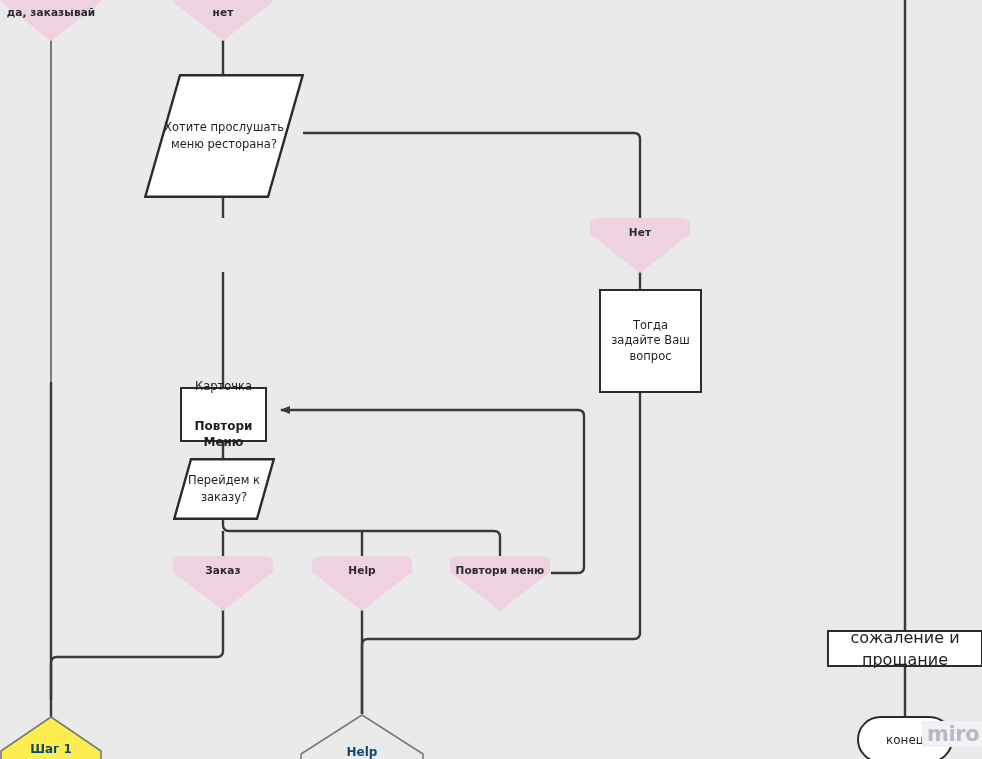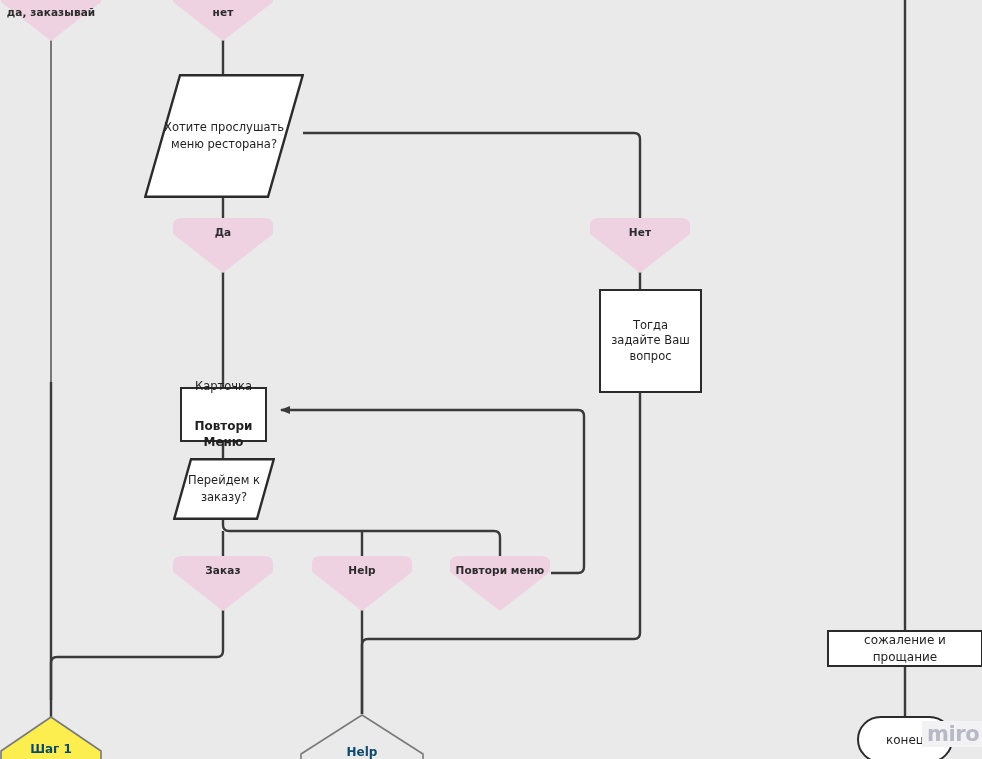--- a/index.html
+++ b/index.html
@@ -190,26 +190,20 @@
 
   <div class="para-wrap" style="left:144px; top:74px; width:160px; height:124px;">
     <svg class="para-shape" viewBox="0 0 160 124" preserveAspectRatio="none">
       <path d="M36,1.2 L158.8,1.2 L124,122.8 L1.2,122.8 Z" fill="#ffffff" stroke="#2b2b2b" stroke-width="2.4" stroke-linejoin="miter"></path>
     </svg>
     <div class="para-text">
       <span>Хотите прослушать меню ресторана?</span>
     </div>
   </div>
 
-  <div class="tag" style="left:173px; top:218px; width:100px; height:55px;">
-    <svg class="tag-shape" viewBox="0 0 100 55" preserveAspectRatio="none">
-      <path d="M8,0 H92 Q100,0 100,8 V16 L50,55 L0,16 V8 Q0,0 8,0 Z" fill="#efd2e2"></path>
-    </svg>
-    <div class="tag-label">Да</div>
-  </div>
 
   <div class="tag" style="left:590px; top:218px; width:100px; height:55px;">
     <svg class="tag-shape" viewBox="0 0 100 55" preserveAspectRatio="none">
       <path d="M8,0 H92 Q100,0 100,8 V16 L50,55 L0,16 V8 Q0,0 8,0 Z" fill="#efd2e2"></path>
     </svg>
     <div class="tag-label">Нет</div>
   </div>
 
   <div class="node rect" style="left:599px; top:289px; width:103px; height:104px;">
     <span>Тогда задайте Ваш вопрос</span>
@@ -257,21 +251,21 @@
     <div class="pent-label" style="top:26px;">Шаг 1</div>
   </div>
 
   <div class="pent" style="left:299px; top:714px; width:126px; height:62px;">
     <svg class="pent-shape" viewBox="0 0 126 62" preserveAspectRatio="none">
       <path d="M63,1 L124,40 V54 Q124,61 117,61 H9 Q2,61 2,54 V40 Z" fill="none" stroke="#7a7a7a" stroke-width="1.6" stroke-linejoin="round"></path>
     </svg>
     <div class="pent-label" style="top:31px;">Help</div>
   </div>
 
-  <div class="node rect" style="left:827px; top:630px; width:156px; height:37px; font-size:12px;">
+  <div class="node rect" style="left:827px; top:630px; width:156px; height:37px; font-size:16px;">
     <span>сожаление и прощание</span>
   </div>
 
   <div class="node term" style="left:857px; top:716px; width:96px; height:47px;">
     <span>конец</span>
   </div>
 
   <div class="watermark" style="left:922px; top:721px;">miro</div>
 
 </div>

